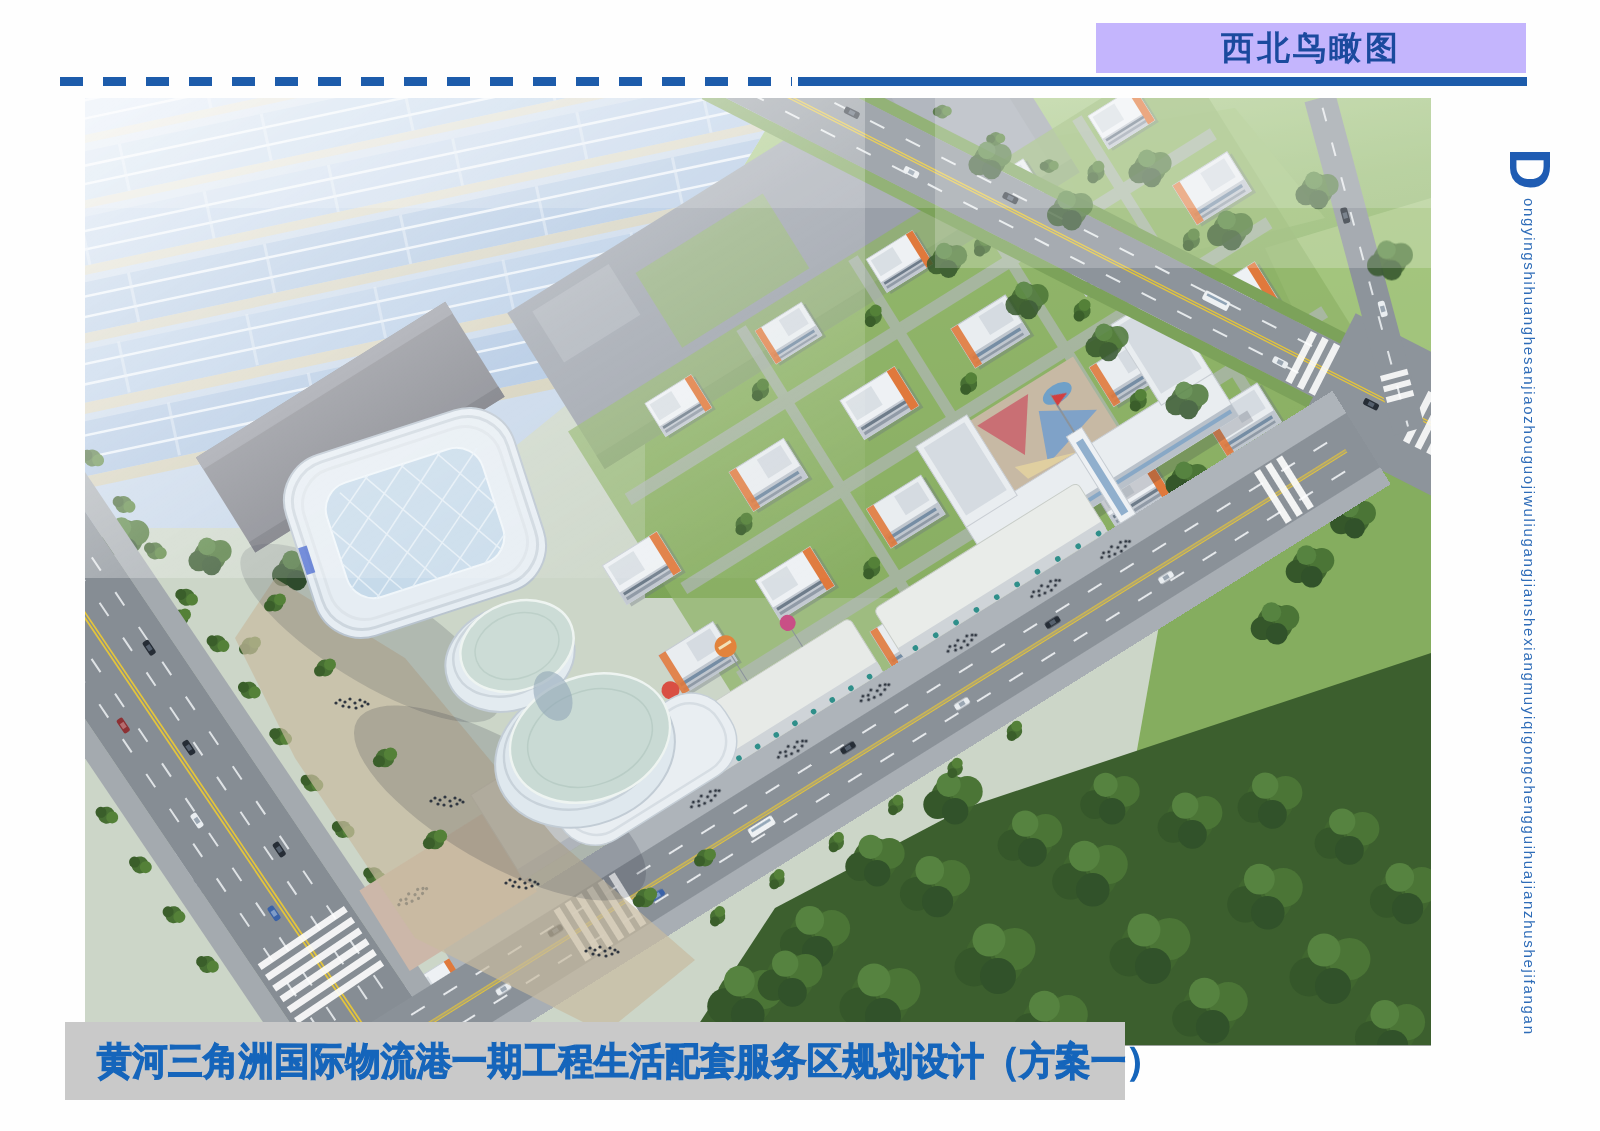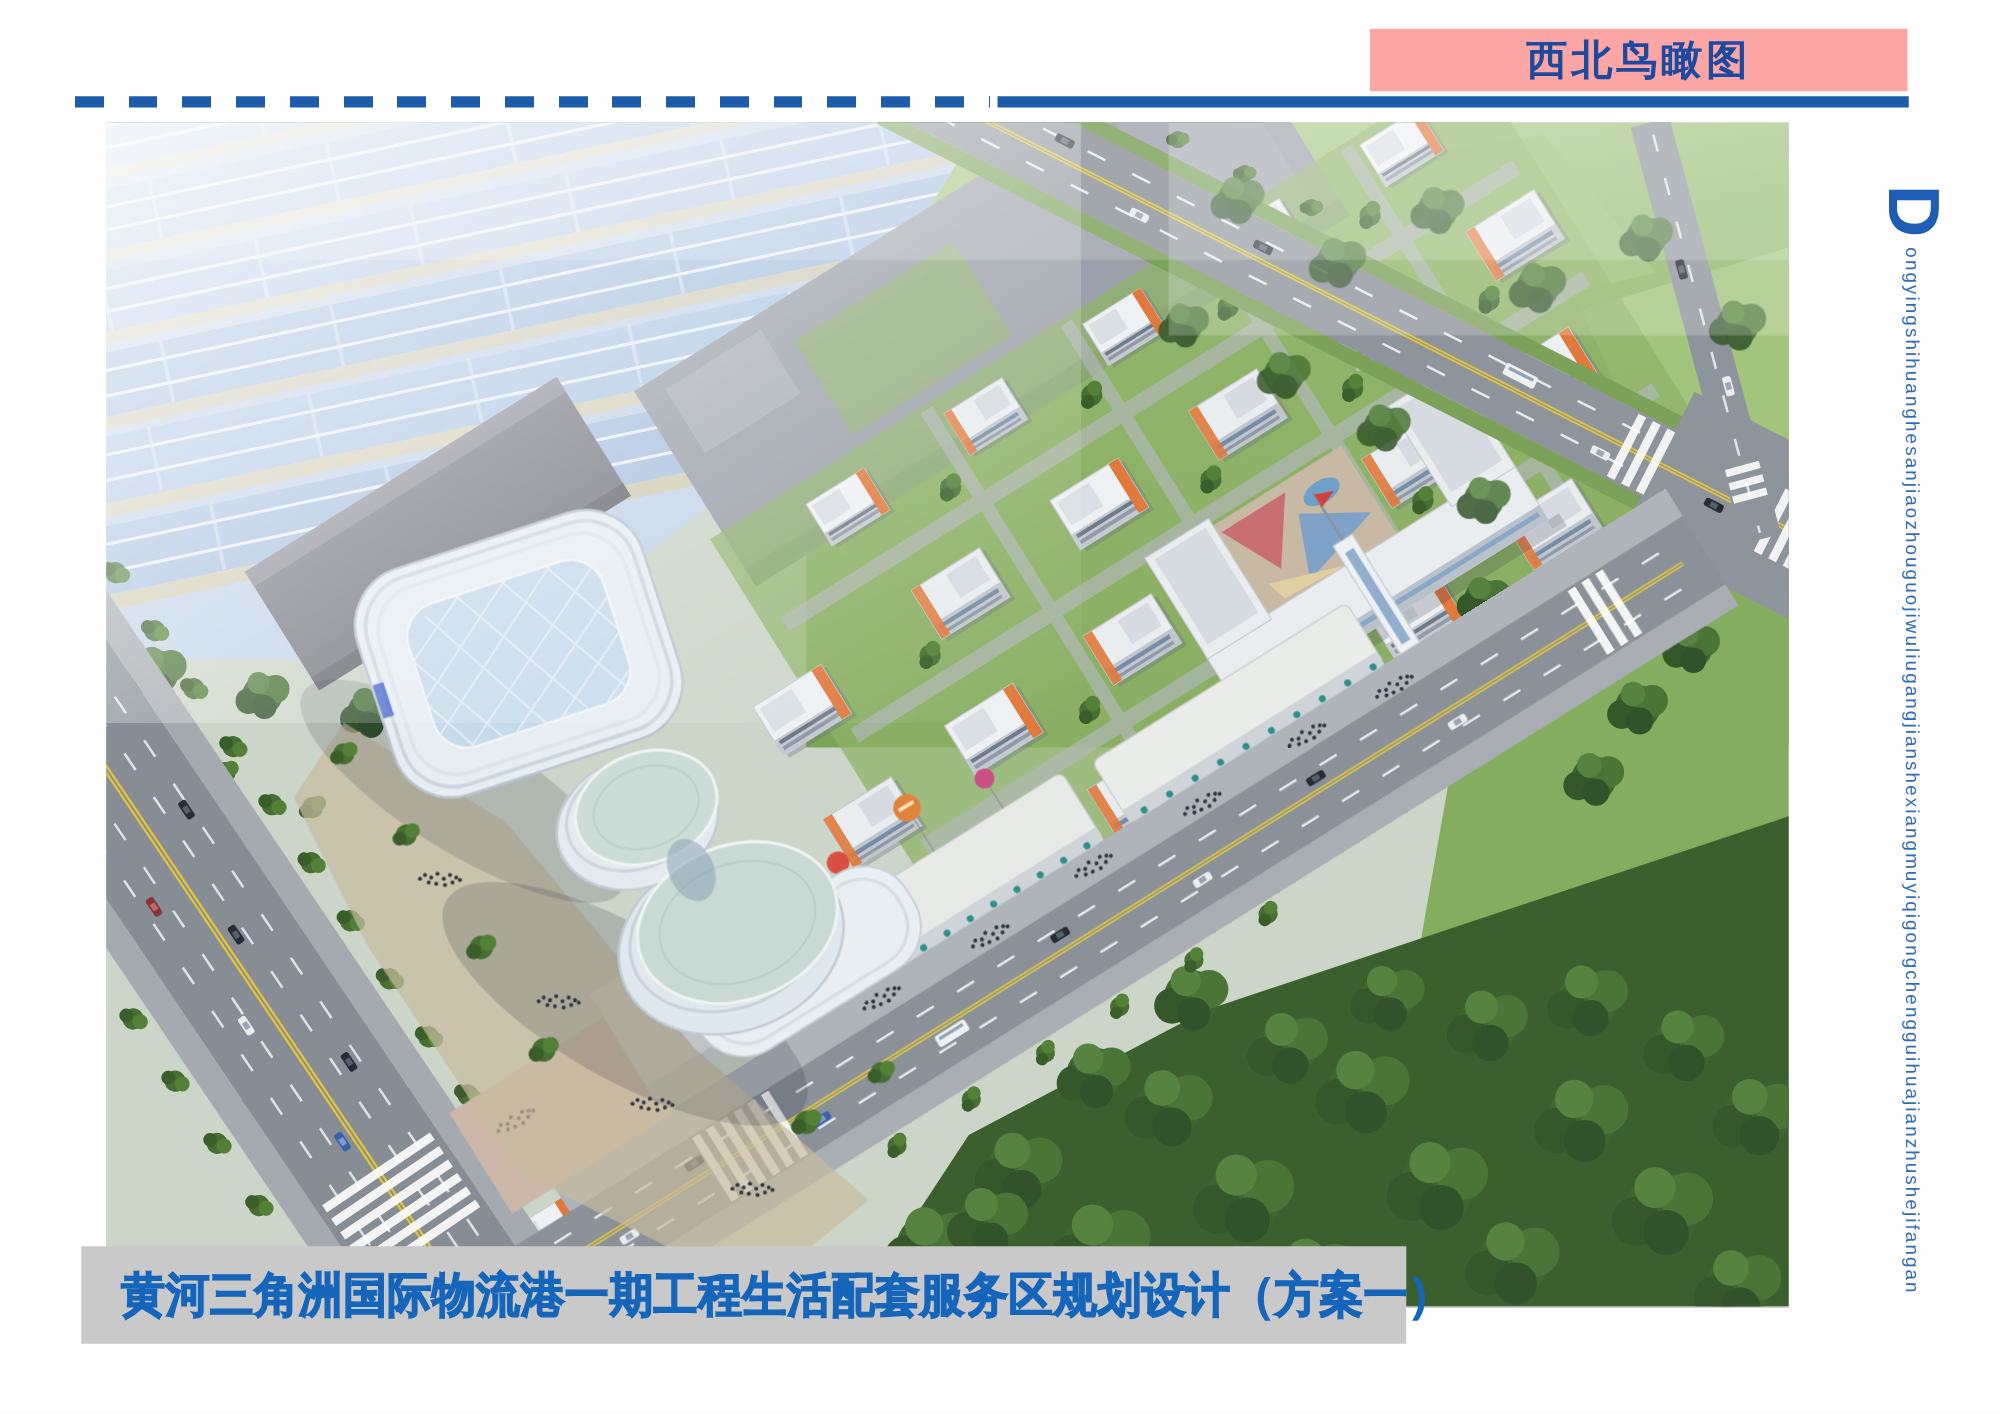--- a/index.html
+++ b/index.html
@@ -1,31 +1,31 @@
 <!DOCTYPE html>
 <html><head>
 <meta charset="utf-8">
 <style>
   html,body{margin:0;padding:0;background:#ffffff;}
   .page{position:relative;width:1600px;height:1131px;background:#fefefe;overflow:hidden;
         font-family:"Liberation Sans","DejaVu Sans",sans-serif;}
   .rule-dashed{position:absolute;left:60px;top:77px;width:732px;height:9px;
         background:repeating-linear-gradient(90deg,#1d5cab 0 23px,transparent 23px 43px);}
   .rule-solid{position:absolute;left:798px;top:77px;width:729px;height:9px;background:#1d5cab;}
-  .view-tab{position:absolute;left:1096px;top:23px;width:430px;height:50px;background:#fca5a5;
+  .view-tab{position:absolute;left:1096px;top:23px;width:430px;height:50px;background:#c4b5fd;
         display:flex;align-items:center;justify-content:center;}
   .view-tab span{color:#1b4a9e;font-size:33px;font-weight:bold;letter-spacing:3px;line-height:50px;}
   .artwork{position:absolute;left:85px;top:98px;width:1346px;height:947px;background:#dde3da;
         box-shadow:0 1px 0 rgba(40,50,40,.45);}
   .artwork svg{display:block;width:1346px;height:947px;}
   .side-caption{position:absolute;left:1562px;top:148px;height:64px;width:900px;
         transform:rotate(90deg);transform-origin:0 0;display:flex;align-items:center;gap:8px;white-space:nowrap;}
   .side-initial{color:#1f5cb3;font-size:58px;font-weight:bold;line-height:1;}
   .side-rest{color:#2e6cb8;font-size:15px;letter-spacing:1.7px;font-weight:500;}
-  .footer-bar{position:absolute;left:65px;top:997px;width:1060px;height:78px;background:#c9c9c9;
+  .footer-bar{position:absolute;left:65px;top:1022px;width:1060px;height:78px;background:#c9c9c9;
         display:flex;align-items:center;}
   .footer-bar span{margin-left:32px;color:#1565bb;font-size:35px;font-weight:900;
         letter-spacing:0.5px;-webkit-text-stroke:1.2px #1565bb;white-space:nowrap;transform:scaleY(1.08);}
 </style>
 </head>
 <body>
 
 <div class="page">
 
   <div class="rule-dashed"></div>

